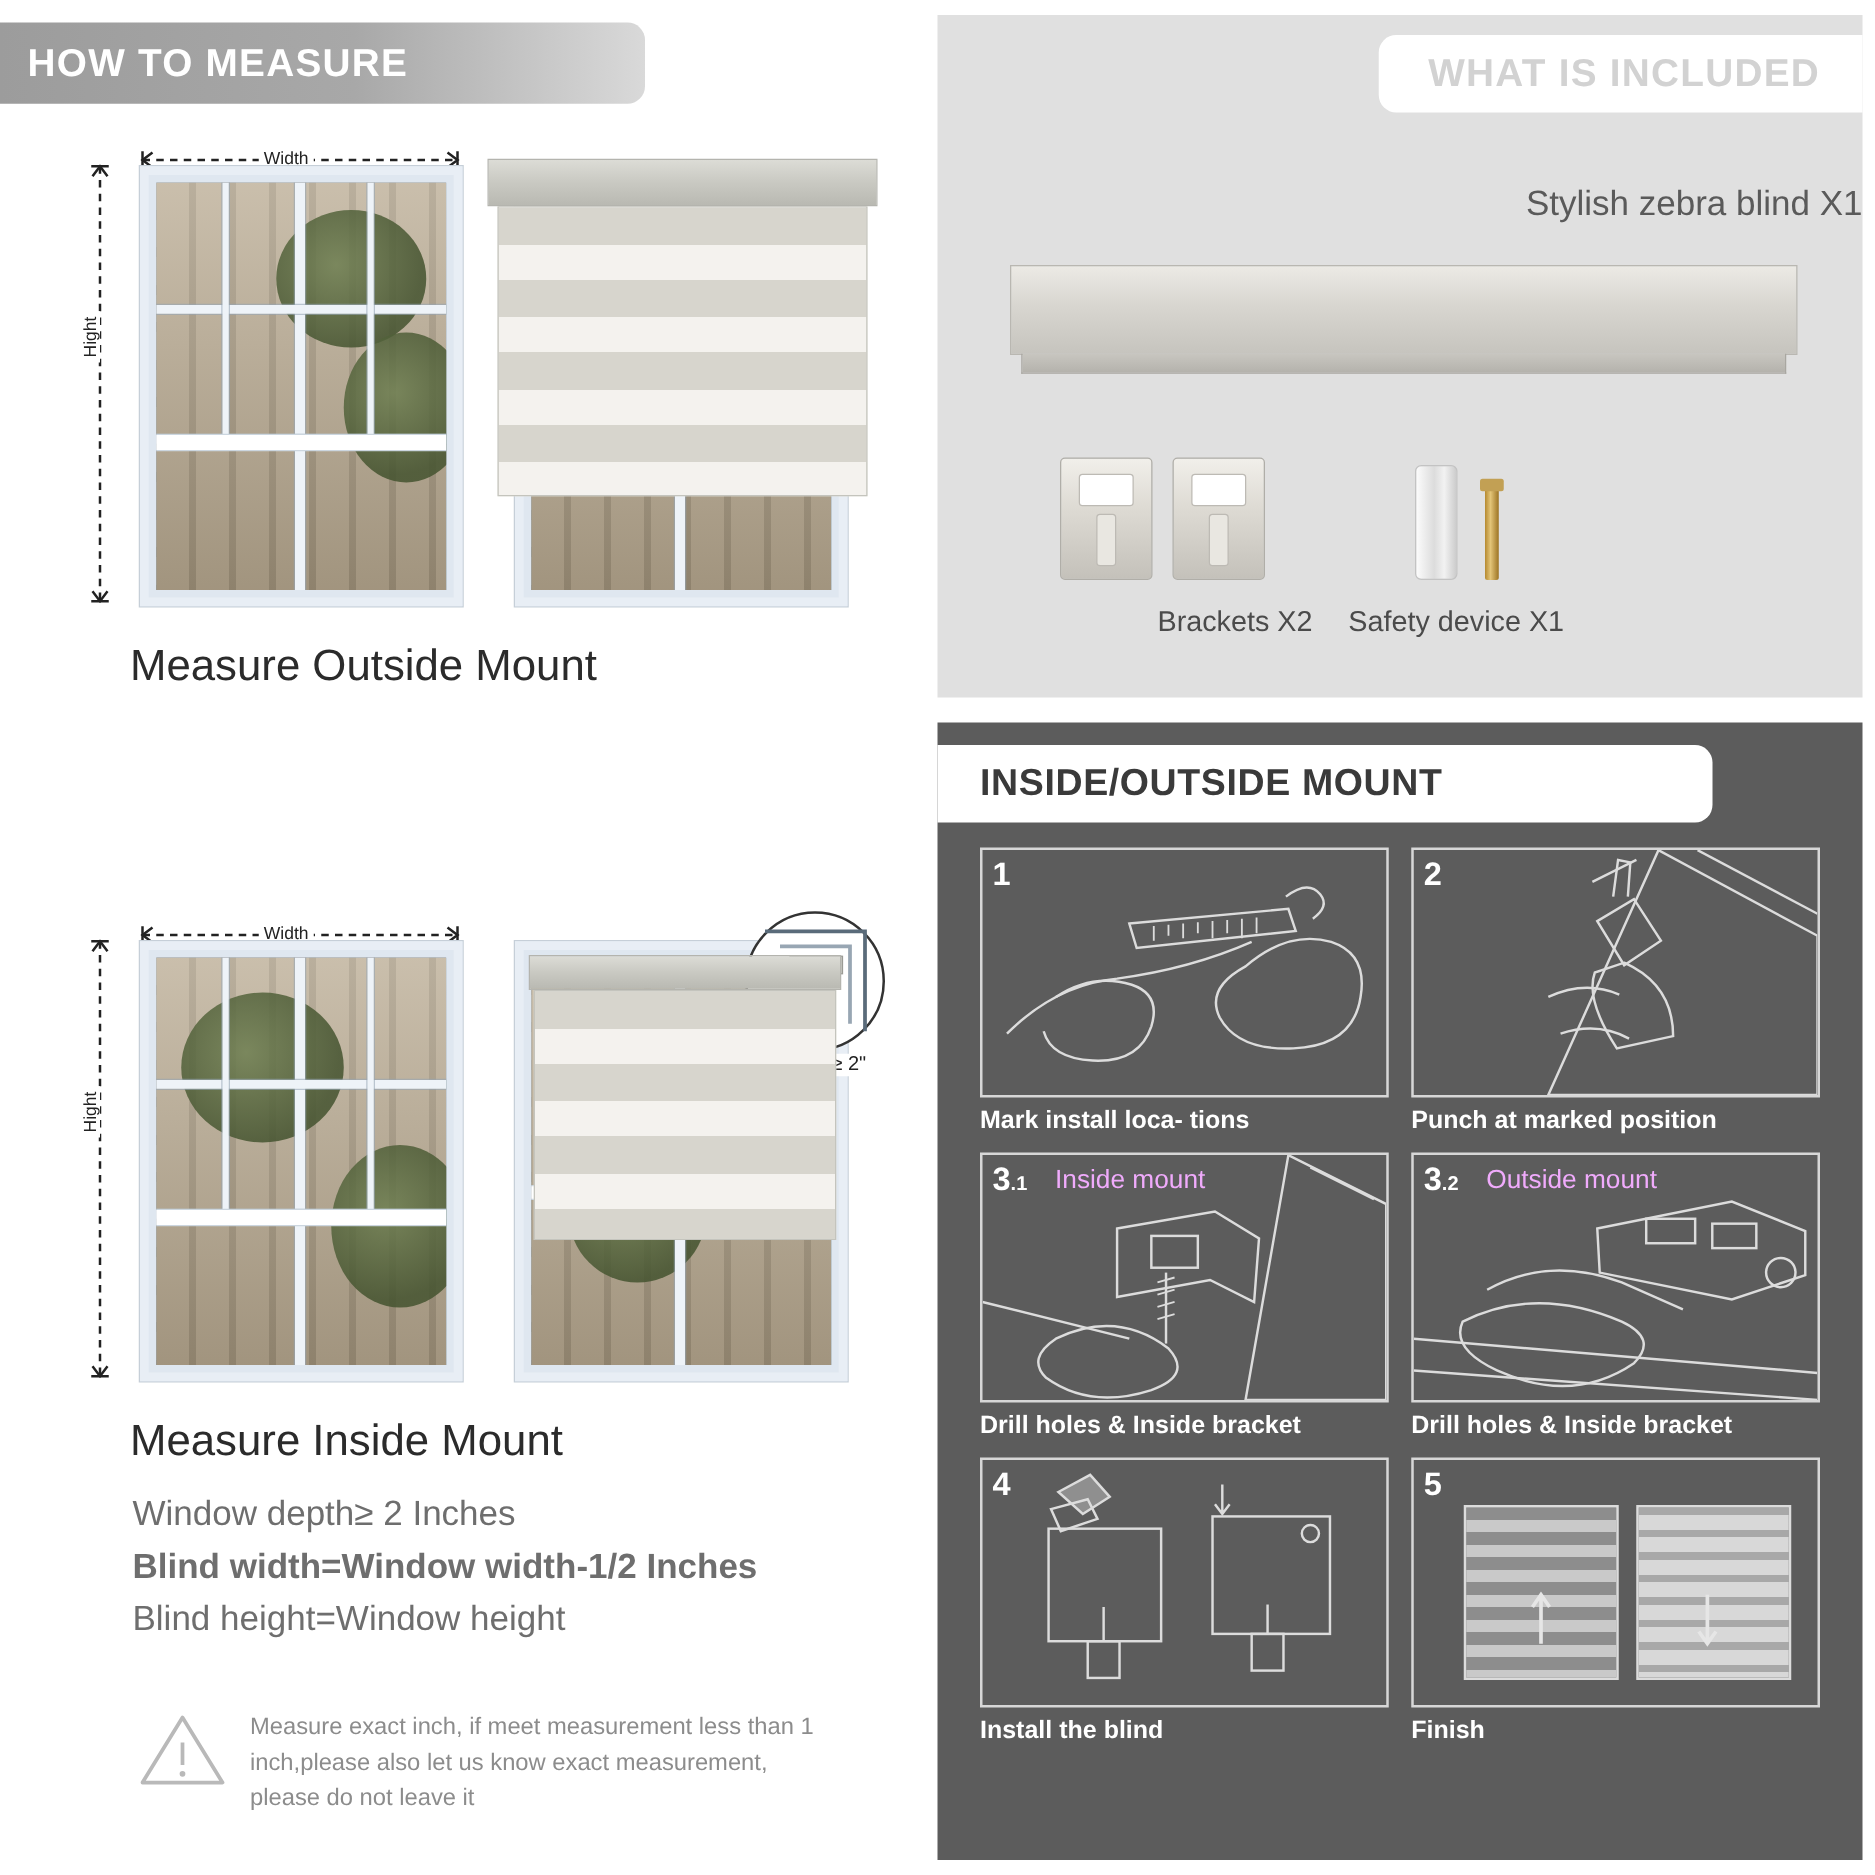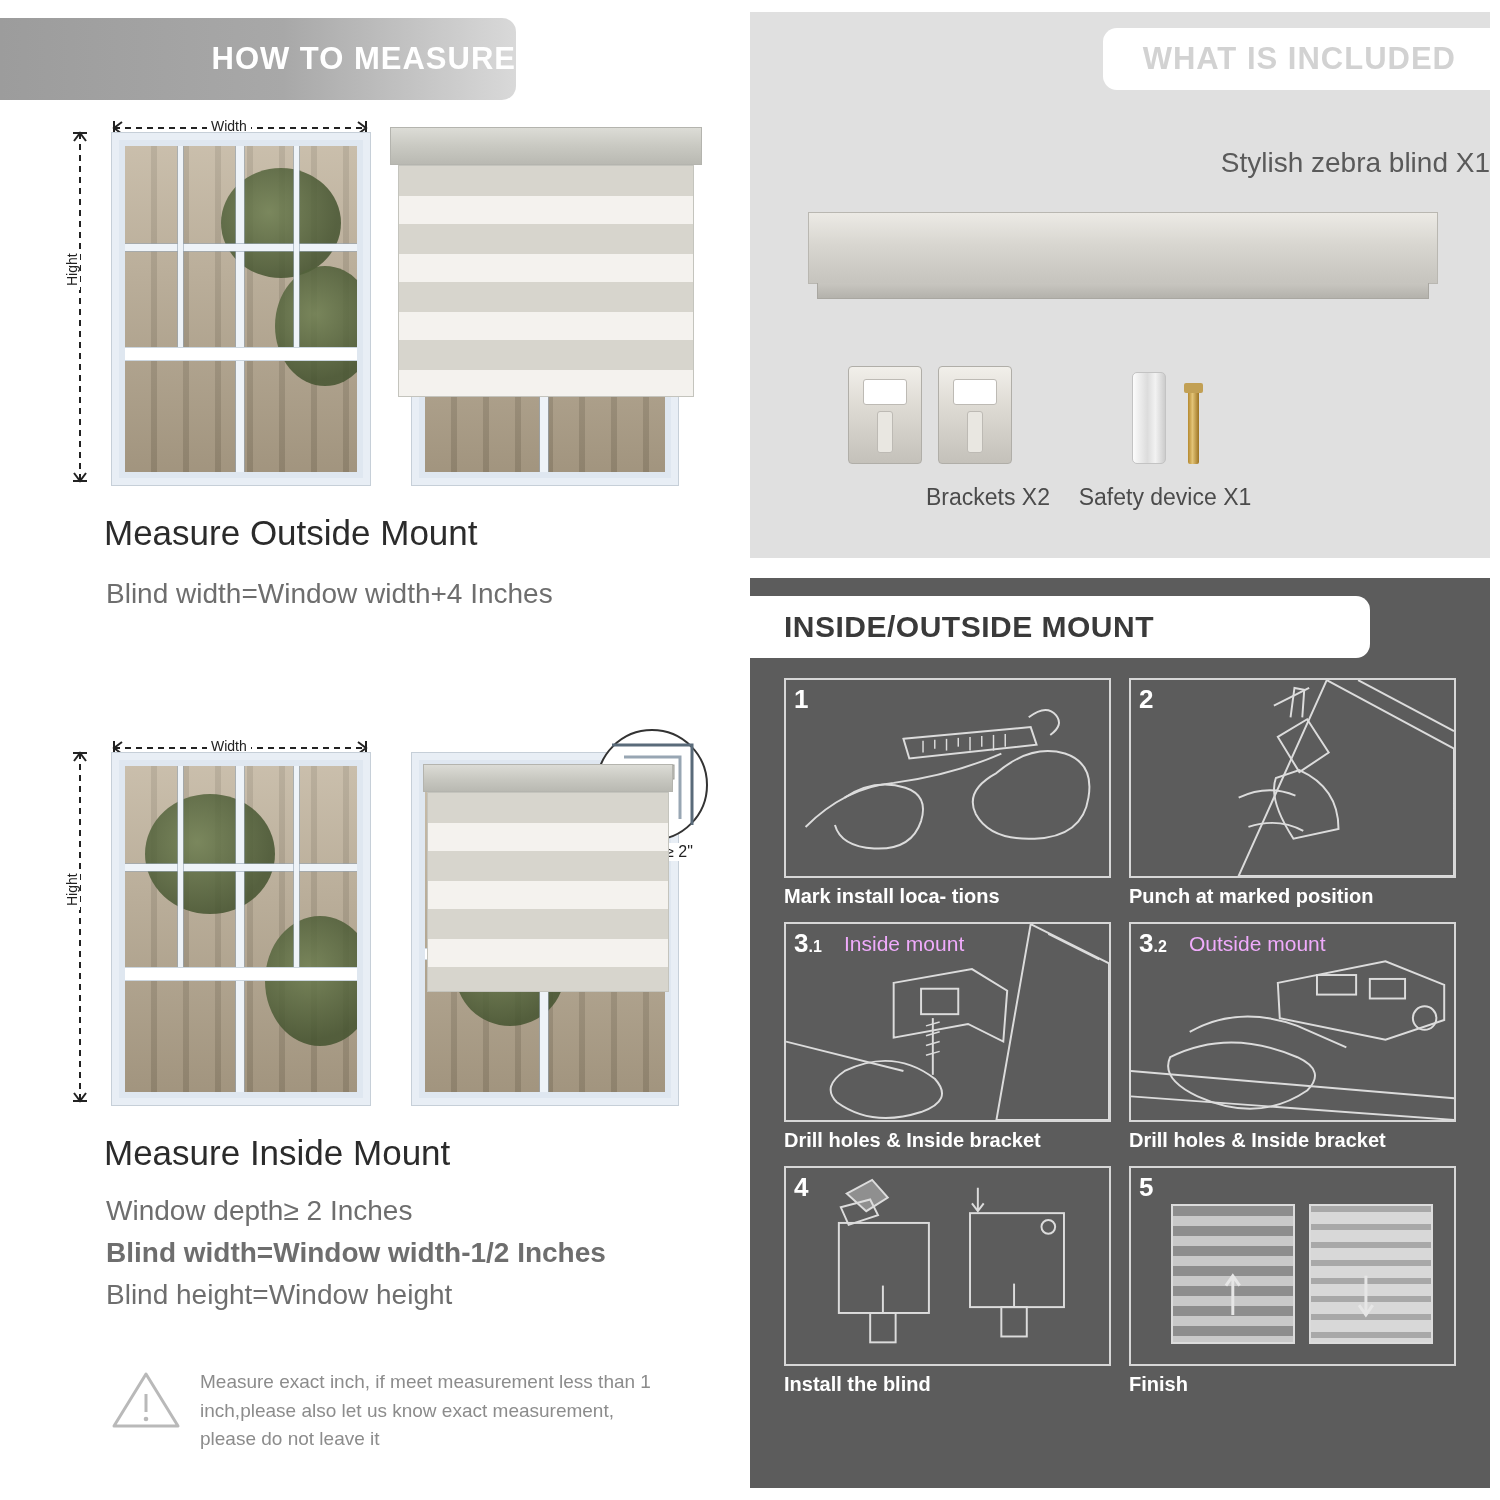--- a/index.html
+++ b/index.html
@@ -37,28 +37,27 @@
     position: absolute;
     display: flex;
     align-items: center;
     font-weight: bold;
     letter-spacing: 1px;
   }
   .banner-left {
     left: 0px;
     top: 18px;
     width: 516px;
-    height: 82px;
+    height: 65px;
     background: linear-gradient(to right, #9c9c9c 0%, #a8a8a8 55%, #d9d9d9 100%);
     border-radius: 0 14px 14px 0;
     color: #ffffff;
     font-size: 31px;
-    padding-left: 38px;
-    box-sizing: border-box;
-    justify-content: flex-end;
+    padding-left: 22px;
+    box-sizing: border-box;
   }
 
   
   .measure-block {
     position: absolute;
     left: 0;
     width: 740px;
   }
   .fig-row {
     position: relative;
@@ -424,21 +423,20 @@
             <div class="foliage" style="left:40px; top:10px; width:110px; height:100px;"></div>
             <div class="mullion-v" style="left:48%; top:0; width:8px; height:100%;"></div>
             <div class="sash-divider" style="left:0; top:30%; width:100%; height:10px;"></div>
           </div>
         </div>
         <div class="blind-head" style="left:368px; top:22px; width:312px; height:38px;"></div>
         <div class="blind-body" style="left:376px; top:60px; width:296px; height:232px;"></div>
       </div>
 
       <div class="caption-title" style="left:104px; top:408px;">Measure Outside Mount</div>
-      <div class="caption-line" style="left:106px; top:473px;">Blind width=Window width+4 Inches</div>
     </div>
 
     <div class="measure-block" style="top:725px;">
       <div class="fig-row" style="height:400px;">
 
         <svg class="sk" style="left:88px; top:14px; width:260px; height:18px; stroke:#222;" viewBox="0 0 260 18">
           <line x1="4" y1="9" x2="256" y2="9" stroke-dasharray="6 5"></line>
           <polyline points="12,3 4,9 12,15"></polyline>
           <polyline points="248,3 256,9 248,15"></polyline>
           <line x1="4" y1="2" x2="4" y2="16"></line>

